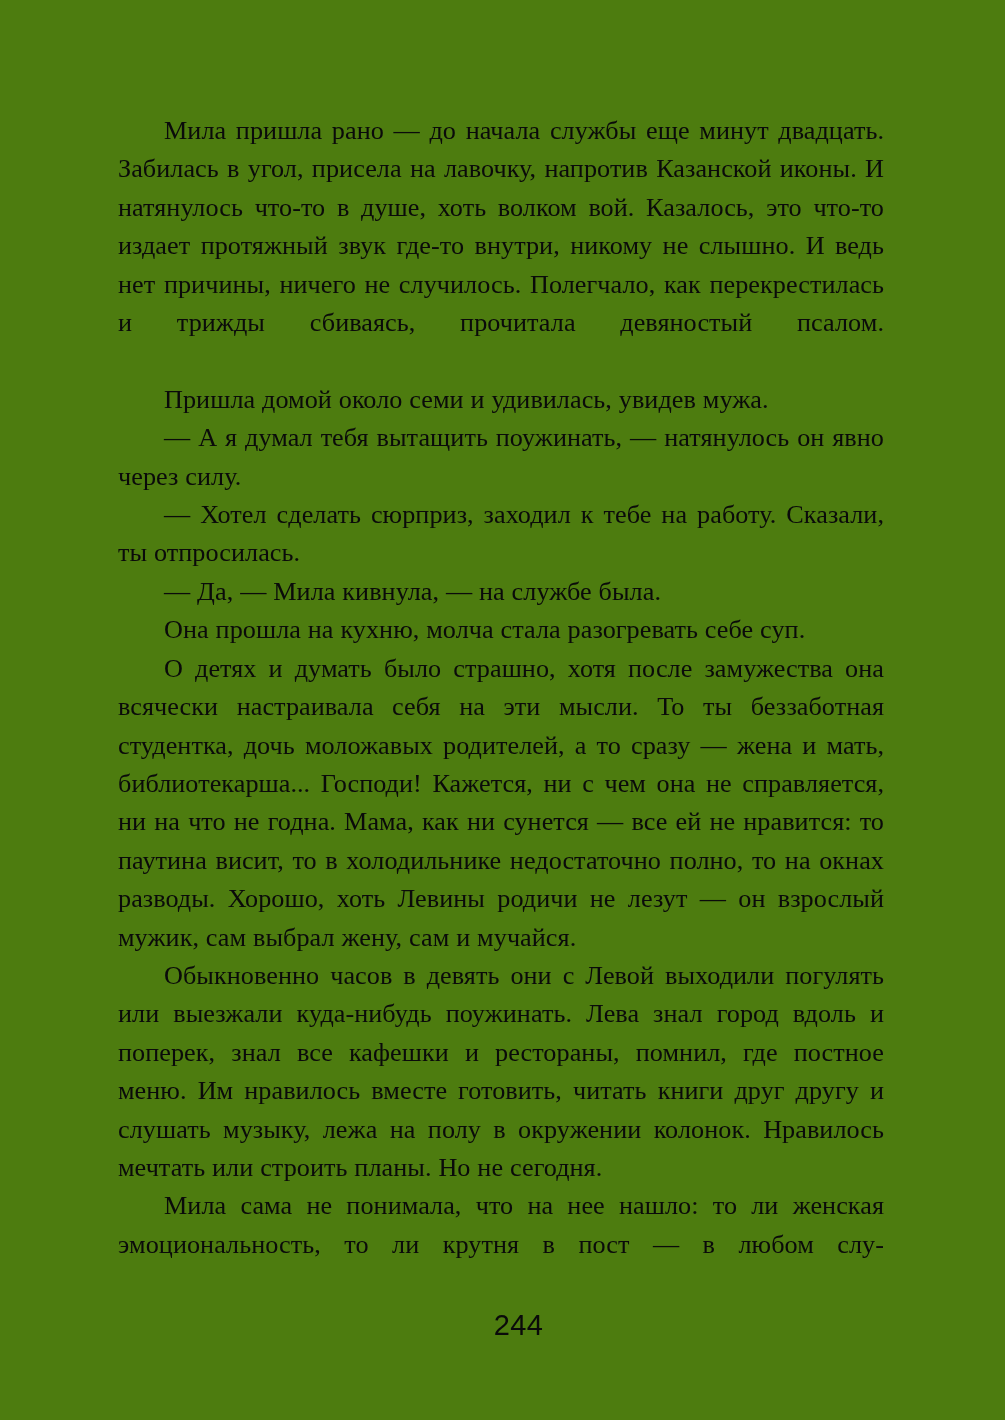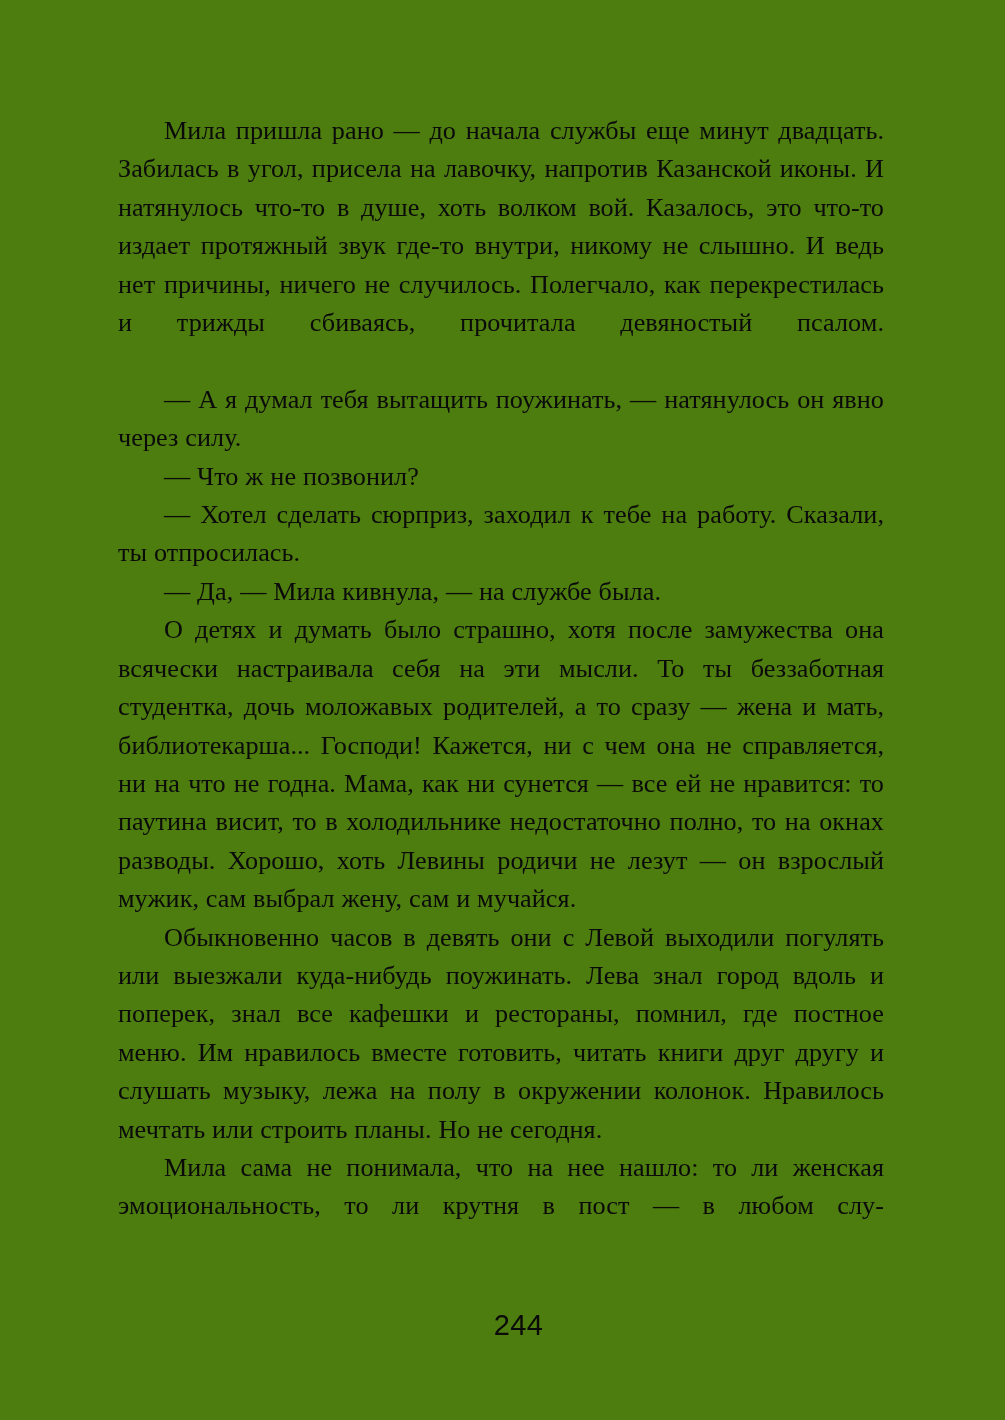--- a/index.html
+++ b/index.html
@@ -64,24 +64,25 @@
     letter-spacing: 0.01em;
   }
 </style>
 </head>
 <body>
 
 <div class="page">
 
   <div class="text-column">
     <p class="para">Мила пришла рано — до начала службы еще минут двадцать. Забилась в угол, присела на лавочку, напротив Казанской иконы. И натянулось что-то в душе, хоть волком вой. Казалось, это что-то издает протяжный звук где-то внутри, никому не слышно. И ведь нет причины, ничего не случилось. Полегчало, как перекрестилась и трижды сбиваясь, прочитала девяностый псалом.</p>
+    <p class="para no-stretch">Пришла домой около семи и удивилась, увидев мужа.</p>
     <p class="para no-stretch">— А я думал тебя вытащить поужинать, — натянулось он явно через силу.</p>
-    <p class="para no-stretch">— Что ж не позвонил?</p>
     <p class="para no-stretch">— Хотел сделать сюрприз, заходил к тебе на работу. Сказали, ты отпросилась.</p>
     <p class="para no-stretch">— Да, — Мила кивнула, — на службе была.</p>
+    <p class="para no-stretch">Она прошла на кухню, молча стала разогревать себе суп.</p>
     <p class="para no-stretch">О детях и думать было страшно, хотя после замужества она всячески настраивала себя на эти мысли. То ты беззаботная студентка, дочь моложавых родителей, а то сразу — жена и мать, библиотекарша... Господи! Кажется, ни с чем она не справляется, ни на что не годна. Мама, как ни сунется — все ей не нравится: то паутина висит, то в холодильнике недостаточно полно, то на окнах разводы. Хорошо, хоть Левины родичи не лезут — он взрослый мужик, сам выбрал жену, сам и мучайся.</p>
     <p class="para no-stretch">Обыкновенно часов в девять они с Левой выходили погулять или выезжали куда-нибудь поужинать. Лева знал город вдоль и поперек, знал все кафешки и рестораны, помнил, где постное меню. Им нравилось вместе готовить, читать книги друг другу и слушать музыку, лежа на полу в окружении колонок. Нравилось мечтать или строить планы. Но не сегодня.</p>
     <p class="para">Мила сама не понимала, что на нее нашло: то ли женская эмоциональность, то ли крутня в пост — в любом слу-</p>
   </div>
 
   <div class="page-number">244</div>
 
 </div>
 
 </body></html>

